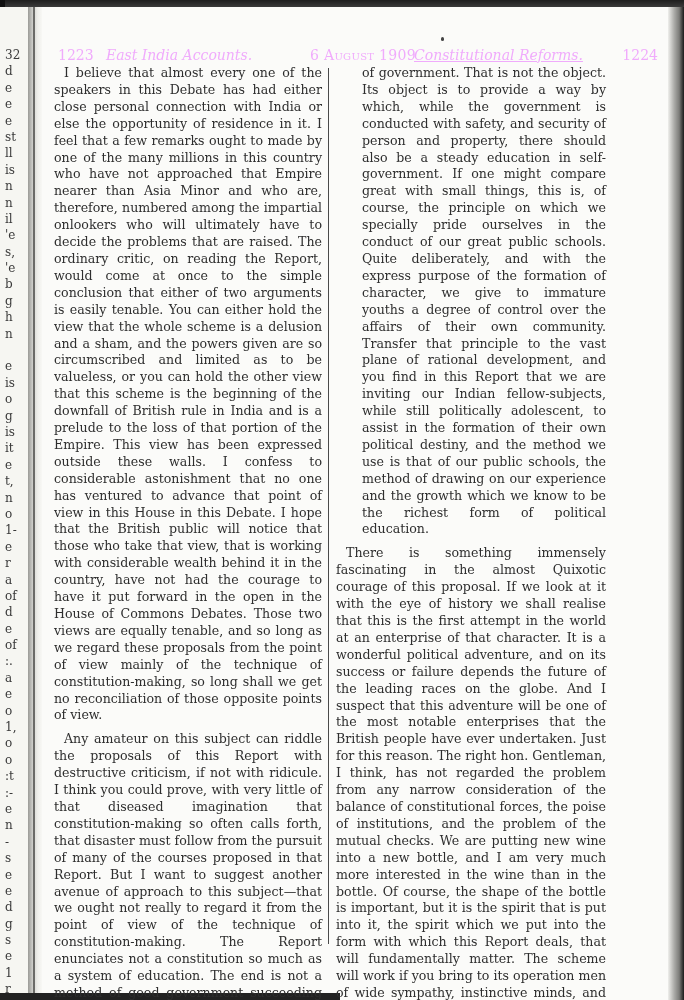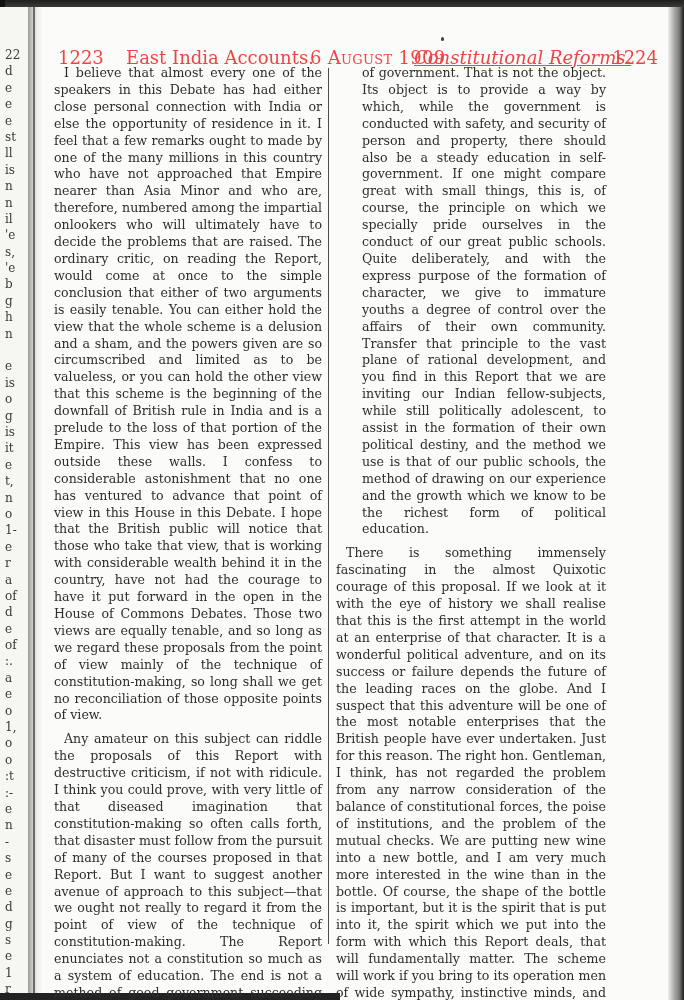--- a/index.html
+++ b/index.html
@@ -38,25 +38,25 @@
     position: absolute; left: 668px; top: 7px; width: 16px; height: 993px;
     background: linear-gradient(90deg, #efefec, #a9a9a6 40%, #7c7c79 70%, #1a1a1a);
   }
   .fragments {
     position: absolute; left: 5px; top: 47px; width: 22px;
     font-size: 12px; line-height: 16.4px; color: #3a3a3a;
   }
   .fragments div { height: 16.4px; white-space: nowrap; }
   .header {
     position: absolute; top: 47px; left: 58px; width: 604px; height: 18px;
-    font-size: 18px; color: #ef4444;
+    font-size: 14px; color: #f0abfc;
   }
   .header span { position: absolute; top: 0; white-space: nowrap; }
   .hdr-left-num { left: 0; }
-  .hdr-left-title { left: 68px; }
+  .hdr-left-title { left: 48px; font-style: italic; }
   .hdr-date { left: 252px; letter-spacing: 0.3px; }
   .hdr-right-title { left: 356px; font-style: italic; text-decoration: underline; }
   .hdr-right-num { right: 4px; margin-left: 16px; }
   .smallcaps { font-variant: small-caps; margin-top: 42px; }
   .speck { position: absolute; left: 441px; top: 37px; width: 3px; height: 4px; background: #444; border-radius: 2px; }
   .col {
     position: absolute; top: 65px; font-size: 12.6px; line-height: 16.9px;
     text-align: justify; color: #2e2e2e;
   }
   .col-left { left: 54px; width: 268px; }
@@ -68,21 +68,21 @@
   }
 </style>
 </head>
 <body>
 
 <div class="scan"></div>
 <div class="top-shadow"></div>
 <div class="left-black"></div>
 <div class="prev-page"></div>
 <div class="fragments" id="frag">
-    <div>22</div>
+    <div>32</div>
     <div>d</div>
     <div>e</div>
     <div>e</div>
     <div>e</div>
     <div>st</div>
     <div>ll</div>
     <div>is</div>
     <div>n</div>
     <div>n</div>
     <div>il</div>

